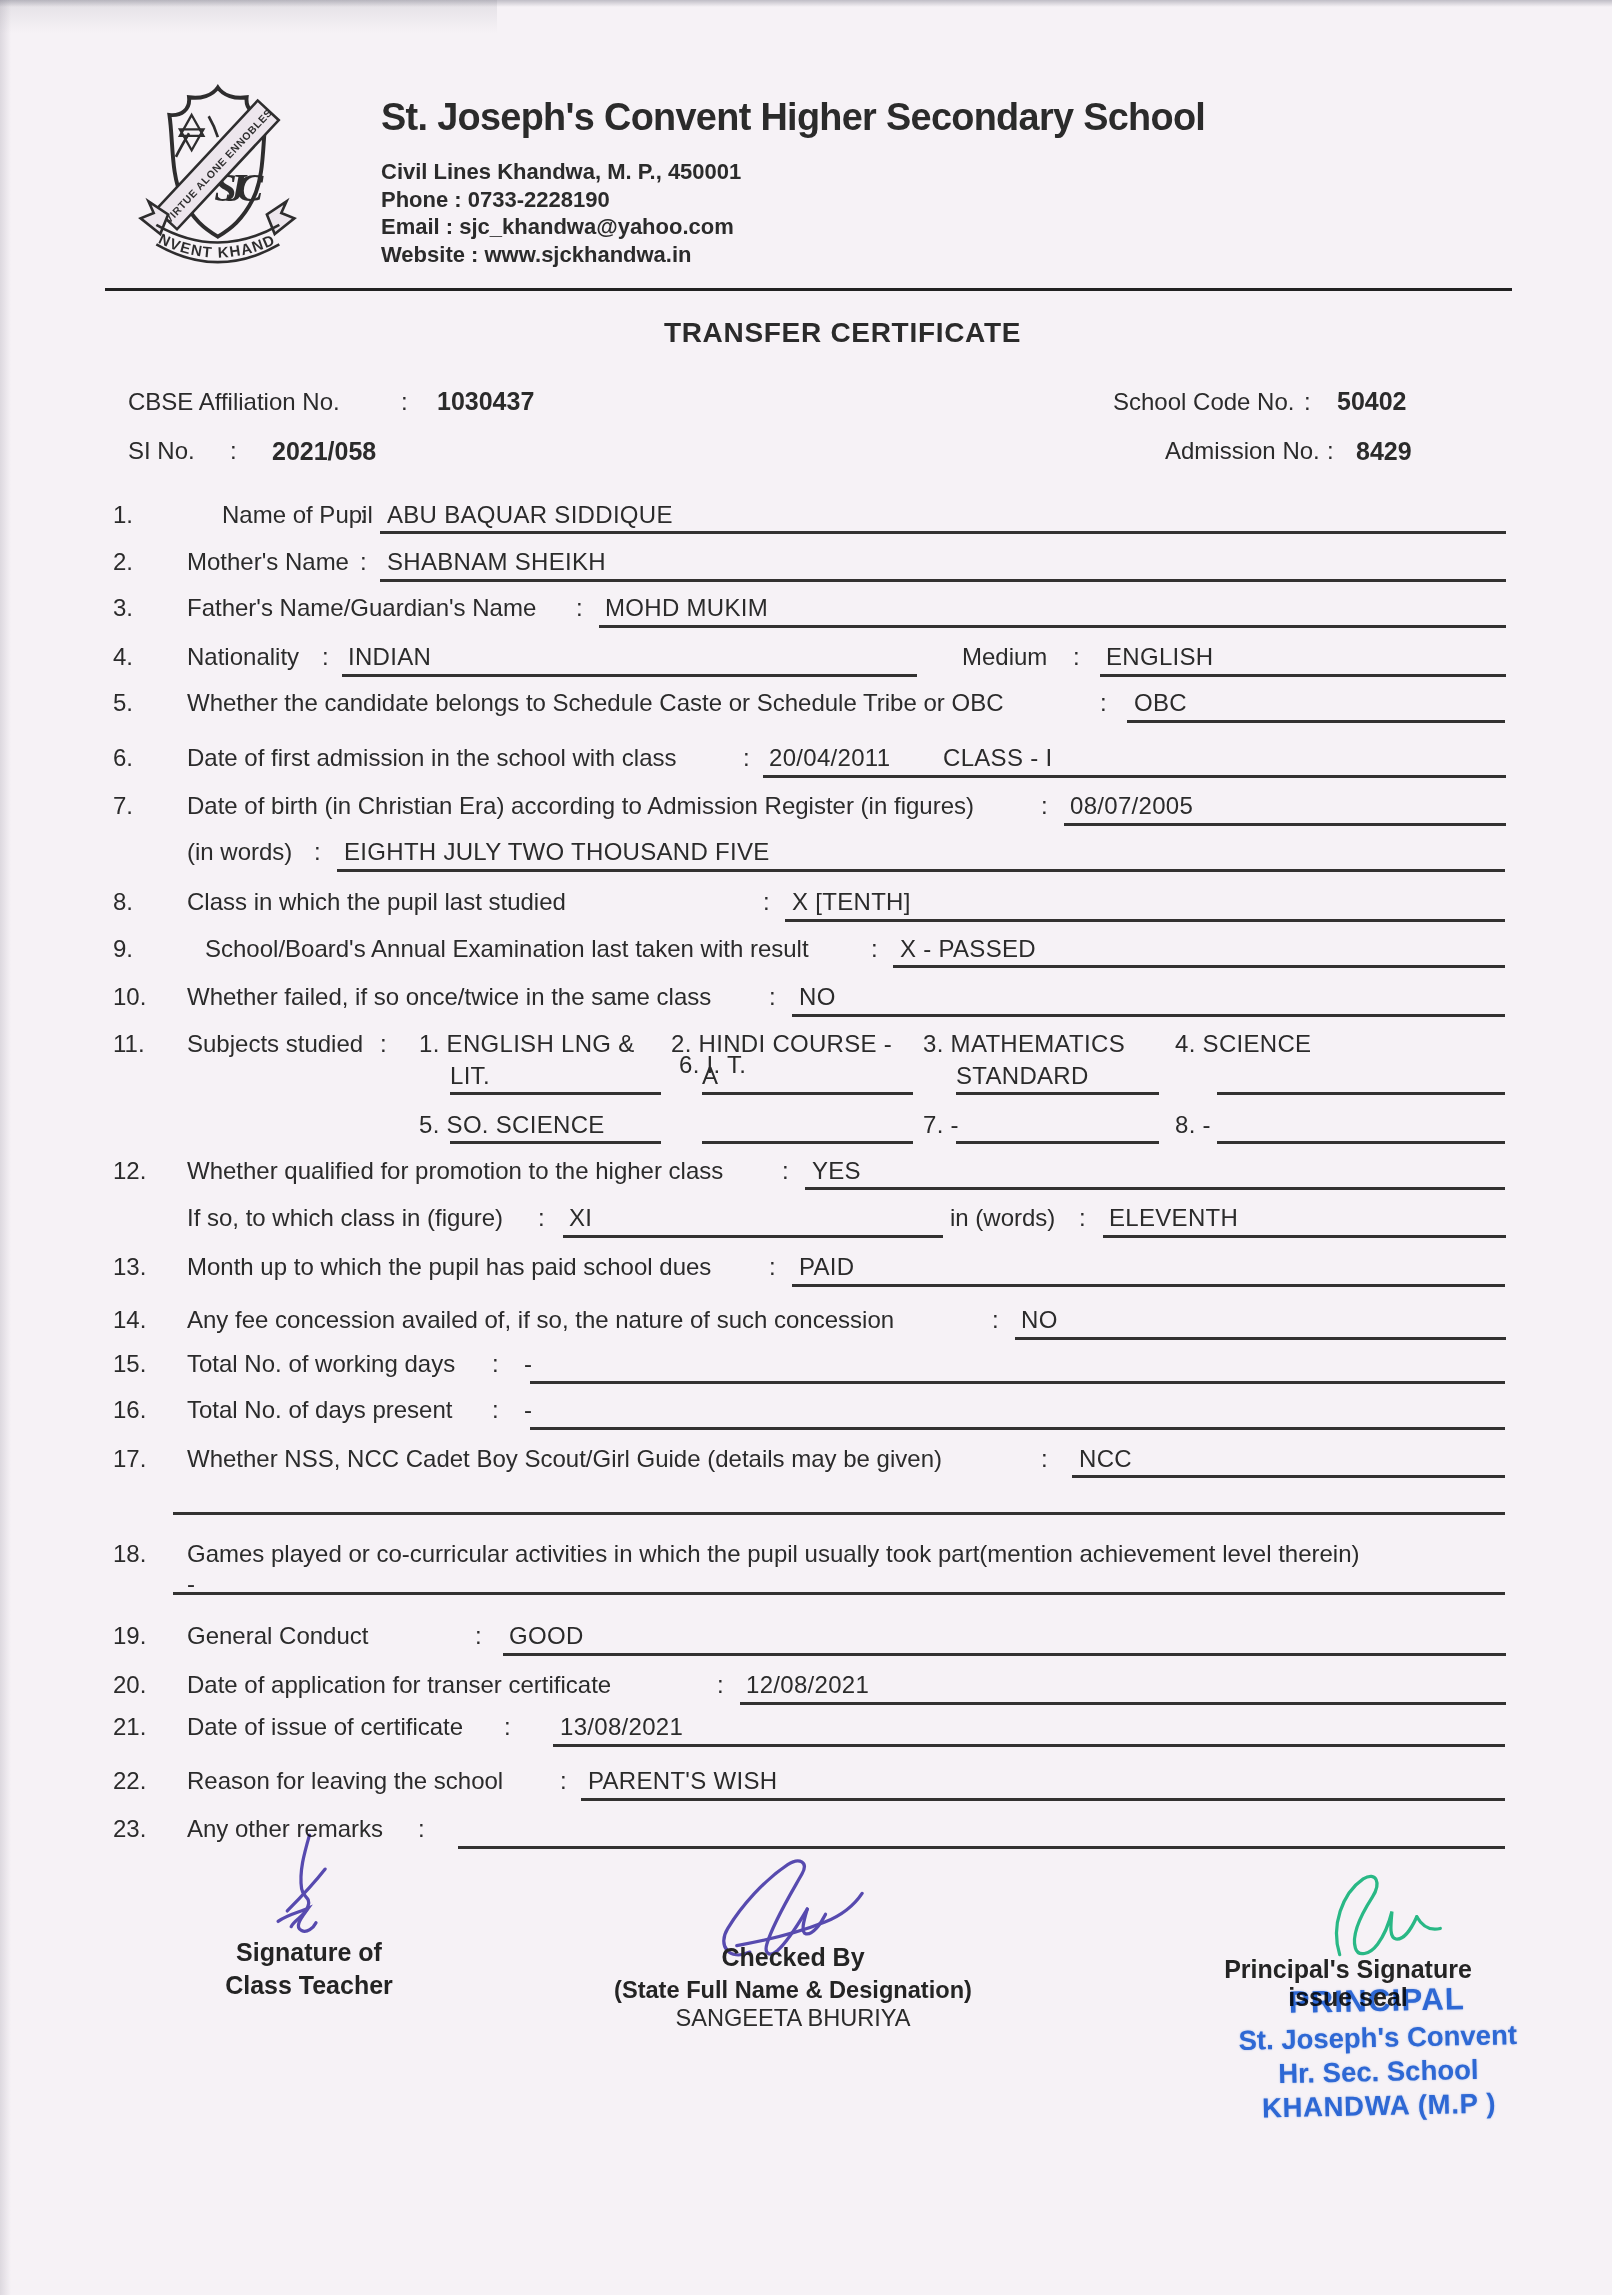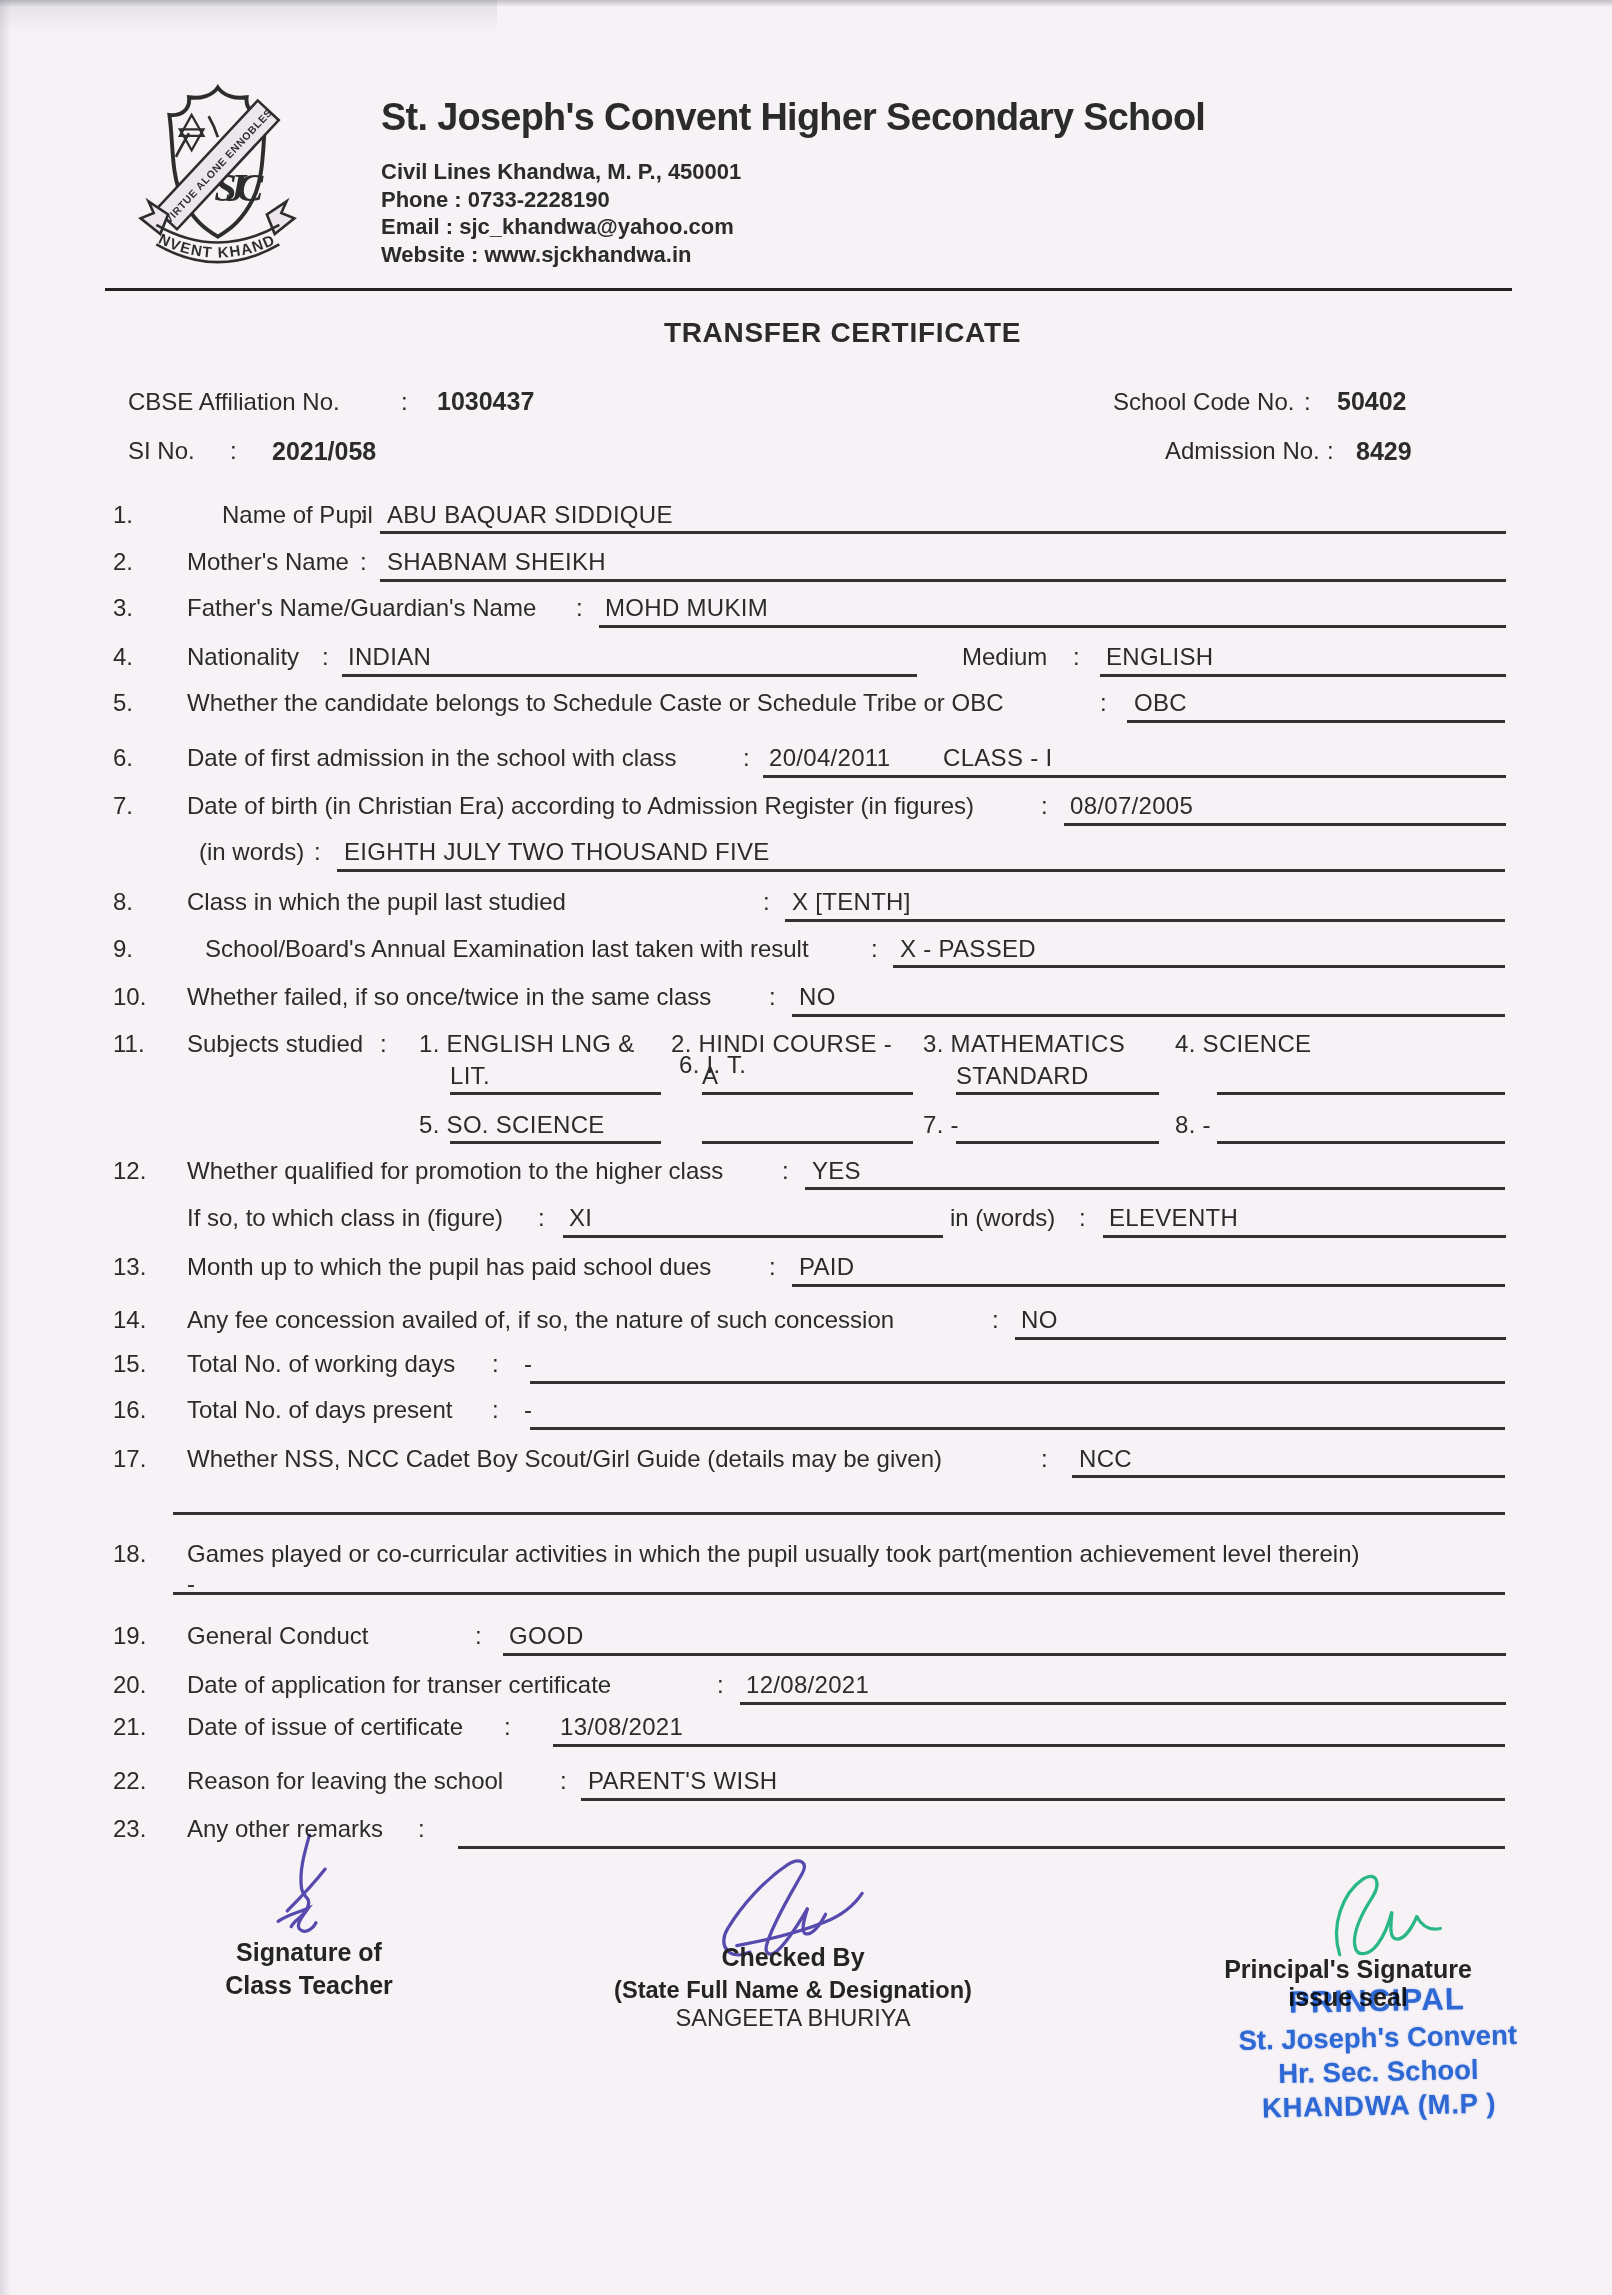--- a/index.html
+++ b/index.html
@@ -125,21 +125,21 @@
   <span class="t" style="left:743px;top:744px;">:</span>
   <span class="t v" style="left:769px;top:744px;">20/04/2011</span>
   <span class="t v" style="left:943px;top:744px;">CLASS - I</span>
   <div class="ul" style="left:763px;top:775px;width:743px;"></div>
 
   <span class="t" style="left:113px;top:792px;">7.</span>
   <span class="t" style="left:187px;top:792px;">Date of birth (in Christian Era) according to Admission Register (in figures)</span>
   <span class="t" style="left:1041px;top:792px;">:</span>
   <span class="t v" style="left:1070px;top:792px;">08/07/2005</span>
   <div class="ul" style="left:1064px;top:823px;width:442px;"></div>
-  <span class="t" style="left:187px;top:838px;margin-left:12px;">(in words)</span>
+  <span class="t" style="left:187px;top:838px;">(in words)</span>
   <span class="t" style="left:314px;top:838px;">:</span>
   <span class="t v" style="left:344px;top:838px;">EIGHTH JULY TWO THOUSAND FIVE</span>
   <div class="ul" style="left:337px;top:869px;width:1168px;"></div>
 
   <span class="t" style="left:113px;top:888px;">8.</span>
   <span class="t" style="left:187px;top:888px;">Class in which the pupil last studied</span>
   <span class="t" style="left:763px;top:888px;">:</span>
   <span class="t v" style="left:792px;top:888px;">X [TENTH]</span>
   <div class="ul" style="left:785px;top:919px;width:720px;"></div>
 

